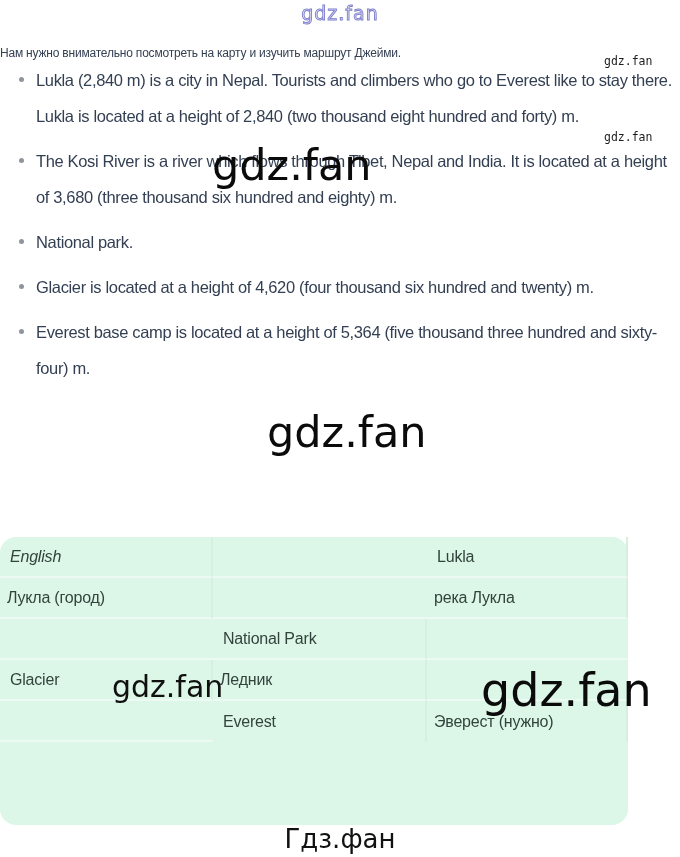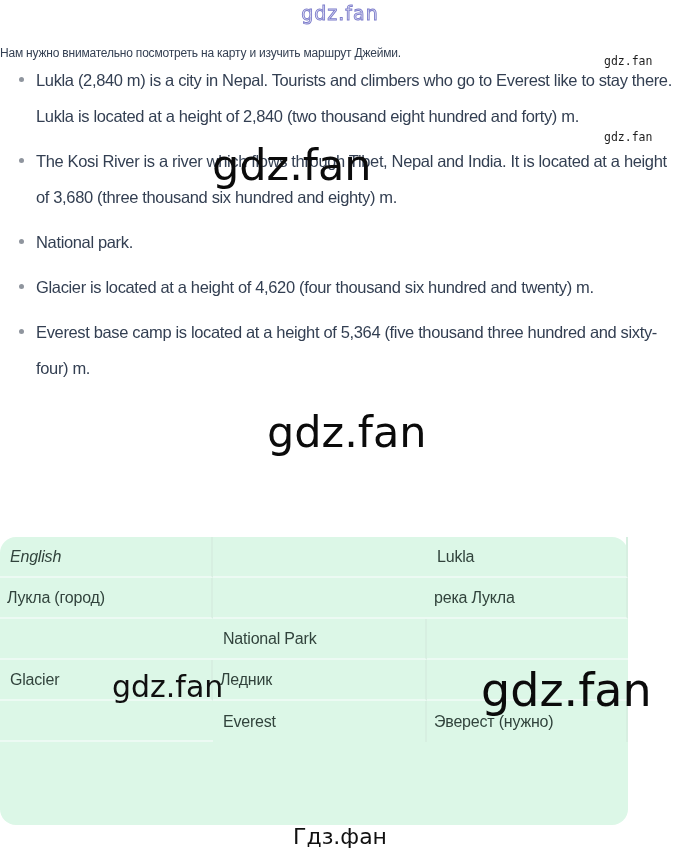--- a/index.html
+++ b/index.html
@@ -75,21 +75,21 @@
   .tcell.c2{padding-left:7px;}
   .tcell.c1,.tcell.c2{border-right:2px solid #d7efe1;}
   .tcell.lastrow{border-bottom:none;}
   .tcell.head{font-style:italic;}
 
   
   .footer-brand{
     position:absolute;top:824px;left:0;width:680px;
     text-align:center;
     font-family:"DejaVu Sans",sans-serif;
-    font-size:22px;color:#111111;
+    font-size:26px;color:#111111;
   }
 </style>
 </head>
 <body>
 
 <div class="page">
 
   <div class="wm wm-top">gdz.fan</div>
 
   <p class="intro">Нам нужно внимательно посмотреть на карту и изучить маршрут Джейми.</p>

